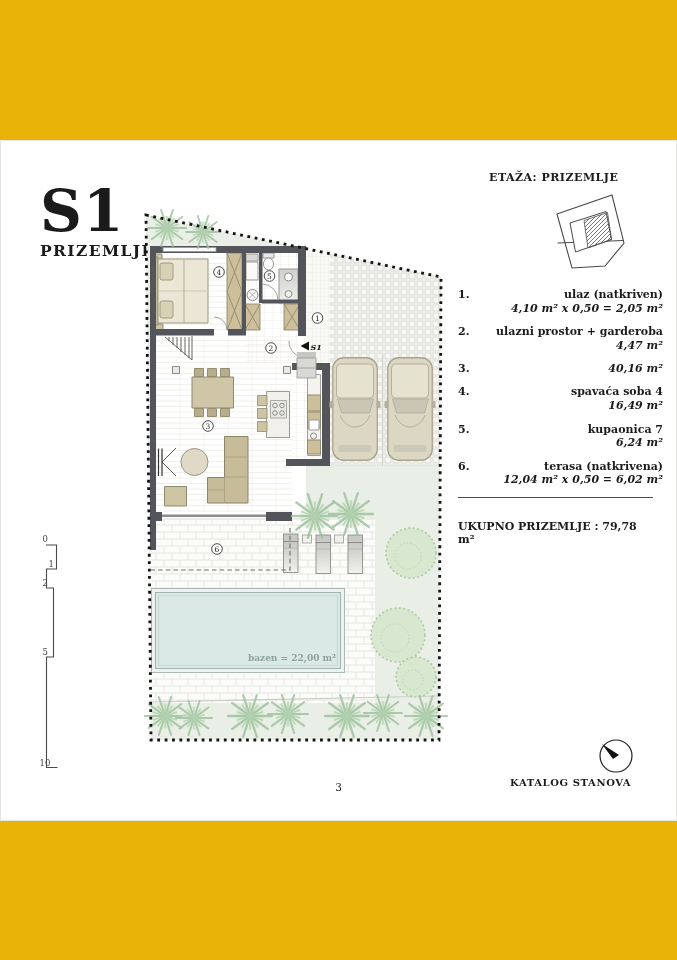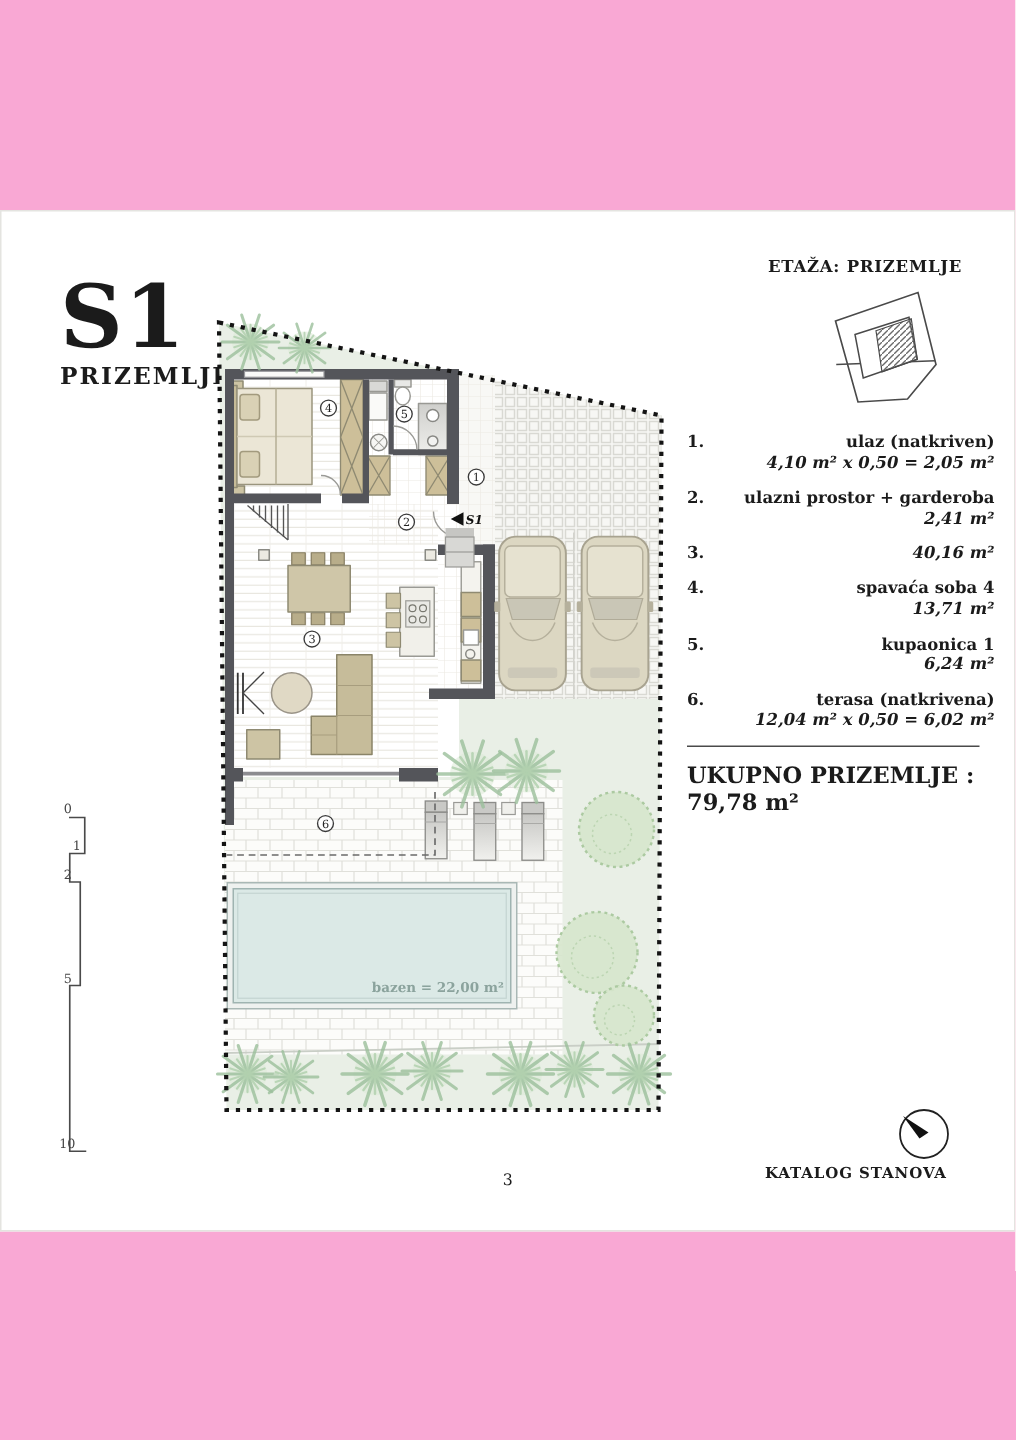--- a/index.html
+++ b/index.html
@@ -1,31 +1,31 @@
 <!DOCTYPE html>
 <html><head>
 <meta charset="utf-8">
 <style>
   html,body{margin:0;padding:0;background:#fbfbf8;}
-  .stage{position:relative;width:677px;height:960px;background:#f9a8d4;overflow:hidden;
+  .stage{position:relative;width:677px;height:960px;background:#eab308;overflow:hidden;
          font-family:"DejaVu Serif","Liberation Serif",serif;color:#1b1b1b;}
   .page{position:absolute;left:0;top:140px;width:675px;height:679px;background:#ffffff;
         border:1px solid #e4e4e0;}
   .title-block{position:absolute;left:40px;top:182px;}
   .title-s1{font-size:58px;font-weight:700;line-height:1;letter-spacing:1px;}
   .title-sub{font-size:15.5px;font-weight:600;letter-spacing:1.4px;margin-top:1px;}
-  .etaza{position:absolute;left:512px;top:171px;font-size:11px;font-weight:700;letter-spacing:.5px;}
+  .etaza{position:absolute;left:489px;top:171px;font-size:11px;font-weight:700;letter-spacing:.5px;}
   .legend{position:absolute;left:458px;top:288px;width:205px;}
   .lg-item{display:flex;margin-bottom:9.5px;font-size:11px;font-weight:700;line-height:13.8px;}
   .lg-num{width:21px;flex:0 0 21px;}
   .lg-body{flex:1;text-align:right;}
   .lg-name{display:block;white-space:pre-line;}
   .lg-area{display:block;font-style:italic;}
-  .lg-total{border-top:1.5px solid #4a4a4a;margin-top:2px;width:195px;padding-top:10px;
-            font-size:15px;font-weight:700;}
+  .lg-total{border-top:1.5px solid #4a4a4a;margin-top:2px;width:195px;padding-top:22px;
+            font-size:11px;font-weight:700;}
   .footer-brand{position:absolute;left:510px;top:777px;font-size:10px;font-weight:600;letter-spacing:.6px;}
   .page-num{position:absolute;left:0;top:781px;width:677px;text-align:center;font-size:10.5px;}
   svg text{font-family:"DejaVu Serif","Liberation Serif",serif;}
   .plan-svg{position:absolute;left:0;top:140px;}
 </style>
 </head>
 <body>
 
 <div class="stage">
   <div class="page"></div>
@@ -42,40 +42,40 @@
       <span class="lg-num">1.</span>
       <span class="lg-body">
           <span class="lg-name">ulaz (natkriven)</span>
           <span class="lg-area">4,10 m² x 0,50 = 2,05 m²</span>
         </span>
     </div>
     <div class="lg-item">
       <span class="lg-num">2.</span>
       <span class="lg-body">
           <span class="lg-name">ulazni prostor + garderoba</span>
-          <span class="lg-area">2,41 m²</span>
+          <span class="lg-area">4,47 m²</span>
         </span>
     </div>
     <div class="lg-item">
       <span class="lg-num">3.</span>
       <span class="lg-body">
           <span class="lg-area">40,16 m²</span>
         </span>
     </div>
     <div class="lg-item">
       <span class="lg-num">4.</span>
       <span class="lg-body">
           <span class="lg-name">spavaća soba 4</span>
-          <span class="lg-area">13,71 m²</span>
+          <span class="lg-area">16,49 m²</span>
         </span>
     </div>
     <div class="lg-item">
       <span class="lg-num">5.</span>
       <span class="lg-body">
-          <span class="lg-name">kupaonica 1</span>
+          <span class="lg-name">kupaonica 7</span>
           <span class="lg-area">6,24 m²</span>
         </span>
     </div>
     <div class="lg-item">
       <span class="lg-num">6.</span>
       <span class="lg-body">
           <span class="lg-name">terasa (natkrivena)</span>
           <span class="lg-area">12,04 m² x 0,50 = 6,02 m²</span>
         </span>
     </div>

